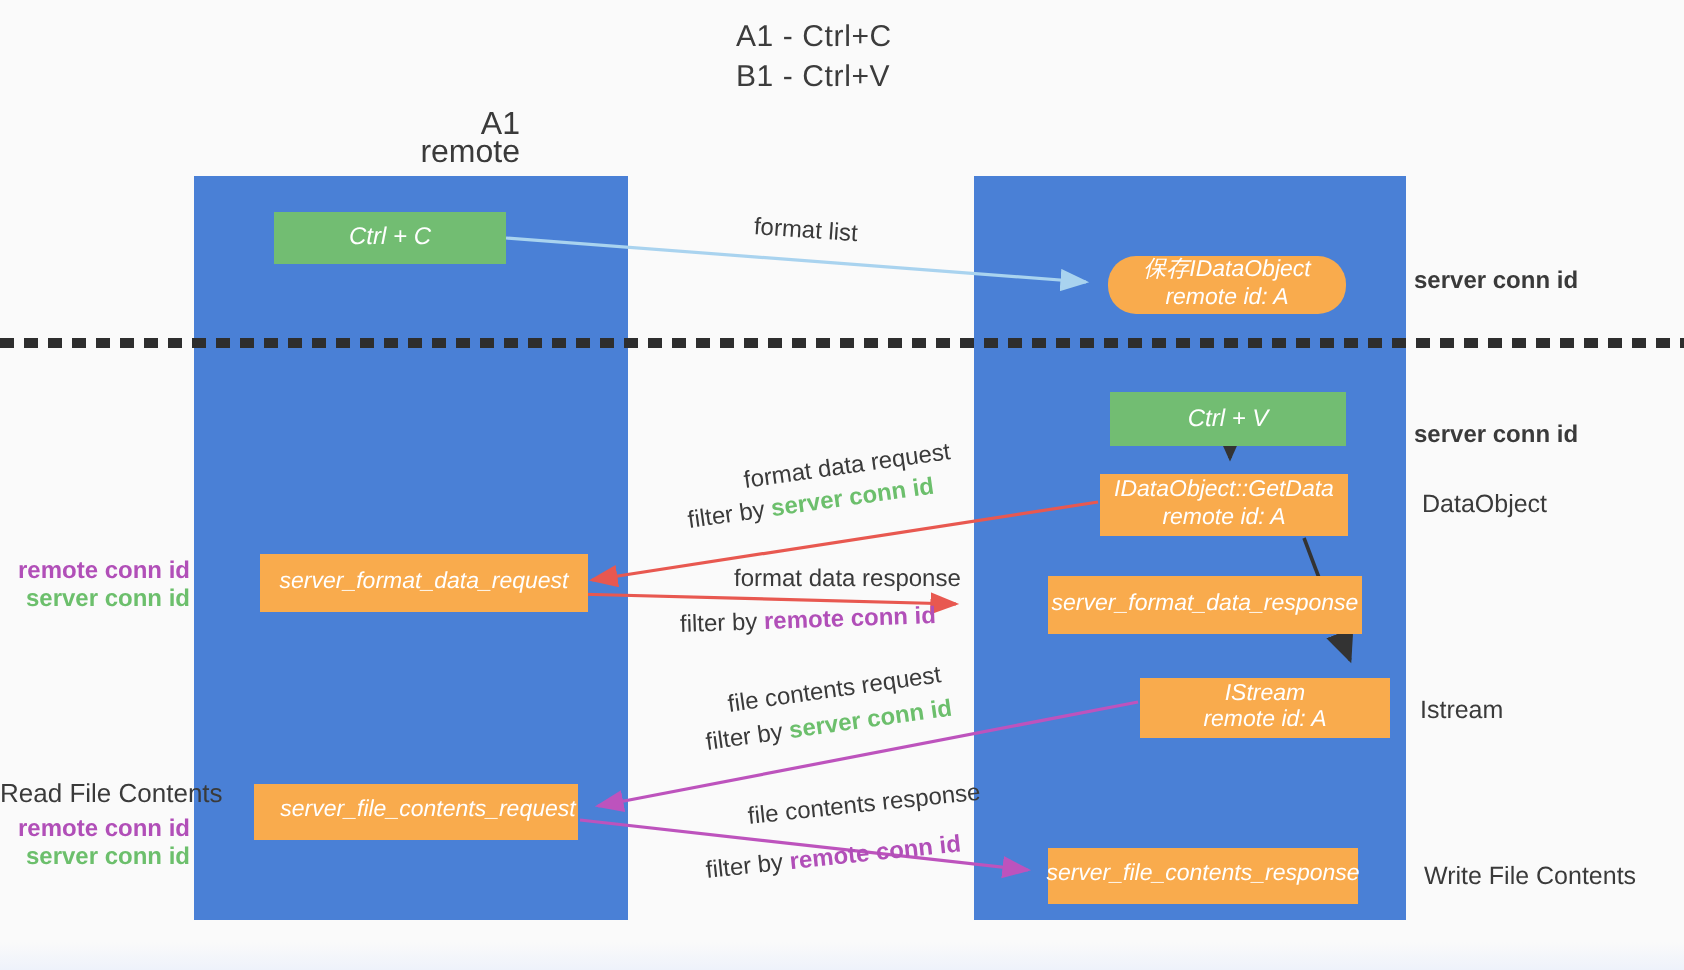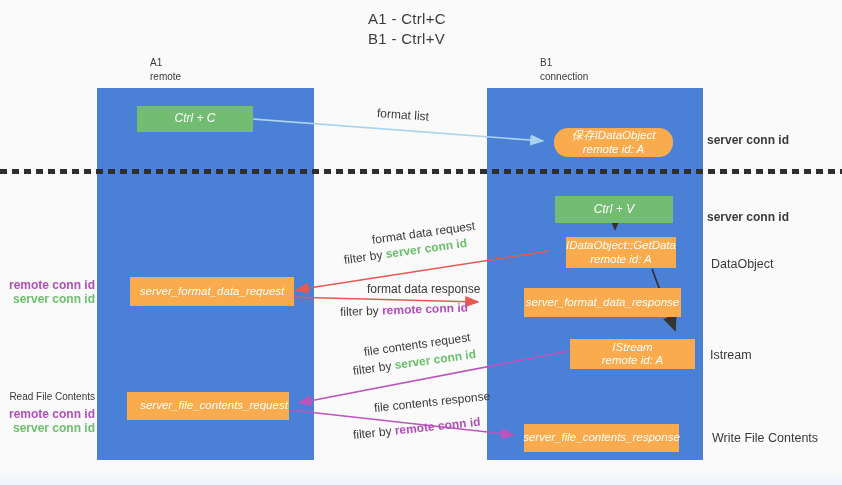--- a/index.html
+++ b/index.html
@@ -2,54 +2,50 @@
 <html><head>
 <meta charset="utf-8">
 <style>
   * { margin:0; padding:0; box-sizing:border-box; }
   html,body { background:#fafafa; }
   body { font-family:"Liberation Sans", sans-serif; }
   .canvas { position:relative; width:842px; height:485px; background:#fafafa; overflow:hidden; }
   .canvas::after { content:""; position:absolute; left:0; right:0; bottom:0; height:14px;
                    background:linear-gradient(to bottom, rgba(240,244,252,0), #eef2fb); }
   .title { position:absolute; left:368px; top:9px; font-size:15px; color:#3c3c3c; line-height:20px; letter-spacing:.3px; }
-  .col-header { position:absolute; width:110px; text-align:left; font-size:10px; color:#3a3a3a; line-height:14px; }
+  .col-header { position:absolute; width:110px; text-align:right; font-size:16px; color:#3a3a3a; line-height:14px; }
   .lifeline { position:absolute; top:88px; height:372px; background:#4a80d6; }
   .divider { position:absolute; left:0; top:169px; width:842px; height:5px;
              background:repeating-linear-gradient(90deg,#2e2e2e 0 7px,transparent 7px 12px); }
   .box { position:absolute; display:flex; flex-direction:column; align-items:center; justify-content:center;
          color:#fff; text-align:center; font-size:11.5px; line-height:13.5px;font-style:italic; }
   .box.green { background:#72bd72; font-size:12px; }
   .box.orange { background:#f9ab4d; }
   .flabel { position:absolute; font-size:12px; color:#3a3a3a; white-space:nowrap; transform-origin:left center; }
   .green-text { color:#6cbf6c; font-weight:bold; }
   .purple-text { color:#b14fb8; font-weight:bold; }
   .side { position:absolute; font-size:12.5px; color:#3a3a3a; white-space:nowrap; }
   .side.green-text, .side .green-text { font-size:12px; }
   .left-block { position:absolute; left:0; width:95px; text-align:right; font-size:12px; line-height:14px; white-space:nowrap; }
-  .left-block .dark { color:#3a3a3a; font-size:10px; }
+  .left-block .dark { color:#3a3a3a; font-size:13px; }
   svg.arrows { position:absolute; left:0; top:0; width:842px; height:485px; pointer-events:none; }
 </style>
 </head>
 <body>
 
 <div class="canvas">
 
   <div class="title">
     <div>A1 - Ctrl+C</div>
     <div>B1 - Ctrl+V</div>
   </div>
 
   <div class="col-header" style="left:150px; top:56px;">
     <div>A1</div>
     <div>remote</div>
-  </div>
-  <div class="col-header" style="left:540px; top:56px;">
-    <div>B1</div>
-    <div>connection</div>
   </div>
 
   <div class="lifeline" style="left:97px; width:217px;"></div>
   <div class="lifeline" style="left:487px; width:216px;"></div>
 
   <div class="divider"></div>
 
   <svg class="arrows">
     <defs>
       <marker id="m-blue" markerWidth="10" markerHeight="8" refX="8" refY="3.5" orient="auto">
@@ -80,21 +76,21 @@
 
   <div class="box orange" style="left:554px; top:128px; width:119px; height:29px;border-radius:14px;">
     <span>保存IDataObject</span>
     <span>remote id: A</span>
   </div>
 
   <div class="box green" style="left:555px; top:180px; width:118px; height:27px;margin-top:16px;">
     <span>Ctrl + V</span>
   </div>
 
-  <div class="box orange" style="left:550px; top:237px; width:110px; height:31px;margin-left:16px;">
+  <div class="box orange" style="left:550px; top:237px; width:124px; height:31px;">
     <span>IDataObject::GetData</span>
     <span>remote id: A</span>
   </div>
 
   <div class="box orange" style="left:130px; top:277px; width:164px; height:29px;">
     <span>server_format_data_request</span>
   </div>
 
   <div class="box orange" style="left:488px; top:288px; width:157px; height:29px;margin-left:36px;">
     <span>server_format_data_response</span>
@@ -130,21 +126,21 @@
     <span>filter by </span><span class="green-text">server conn id</span>
   </div>
 
   <div class="flabel" style="left:374px; top:401px; transform:rotate(-6deg);">file contents response</div>
   <div class="flabel" style="left:353px; top:428px; transform:rotate(-6deg);">
     <span>filter by </span><span class="purple-text">remote conn id</span>
   </div>
 
   <div class="side green-text" style="left:707px; top:133px; font-weight:bold;">server conn id</div>
   <div class="side green-text" style="left:707px; top:210px; font-weight:bold;">server conn id</div>
-  <div class="side" style="left:711px; top:245px;margin-top:12px;">DataObject</div>
+  <div class="side" style="left:711px; top:245px;">DataObject</div>
   <div class="side" style="left:710px; top:348px;">Istream</div>
   <div class="side" style="left:712px; top:431px;">Write File Contents</div>
 
   <div class="left-block" style="top:278px;">
     <div class="purple-text">remote conn id</div>
     <div class="green-text">server conn id</div>
   </div>
   <div class="left-block" style="top:390px;">
     <div class="dark">Read File Contents</div>
   </div>

